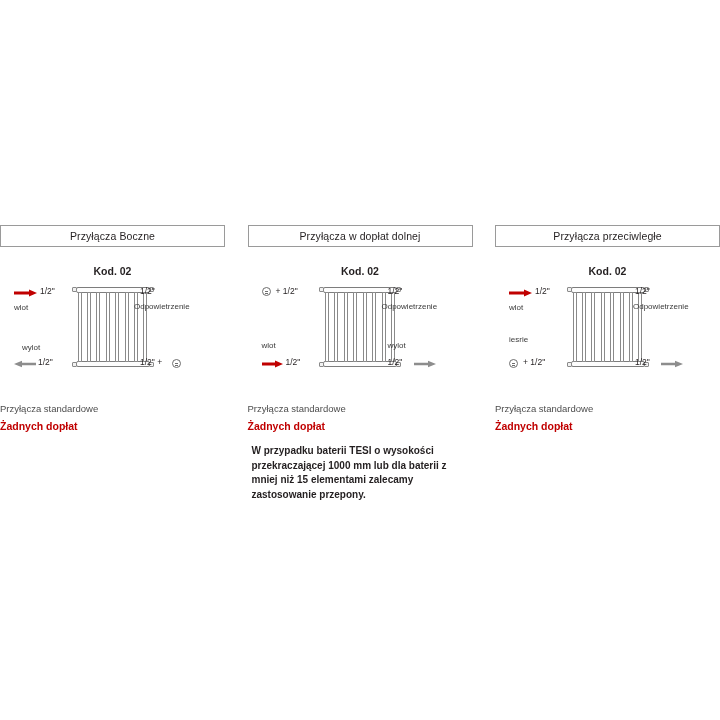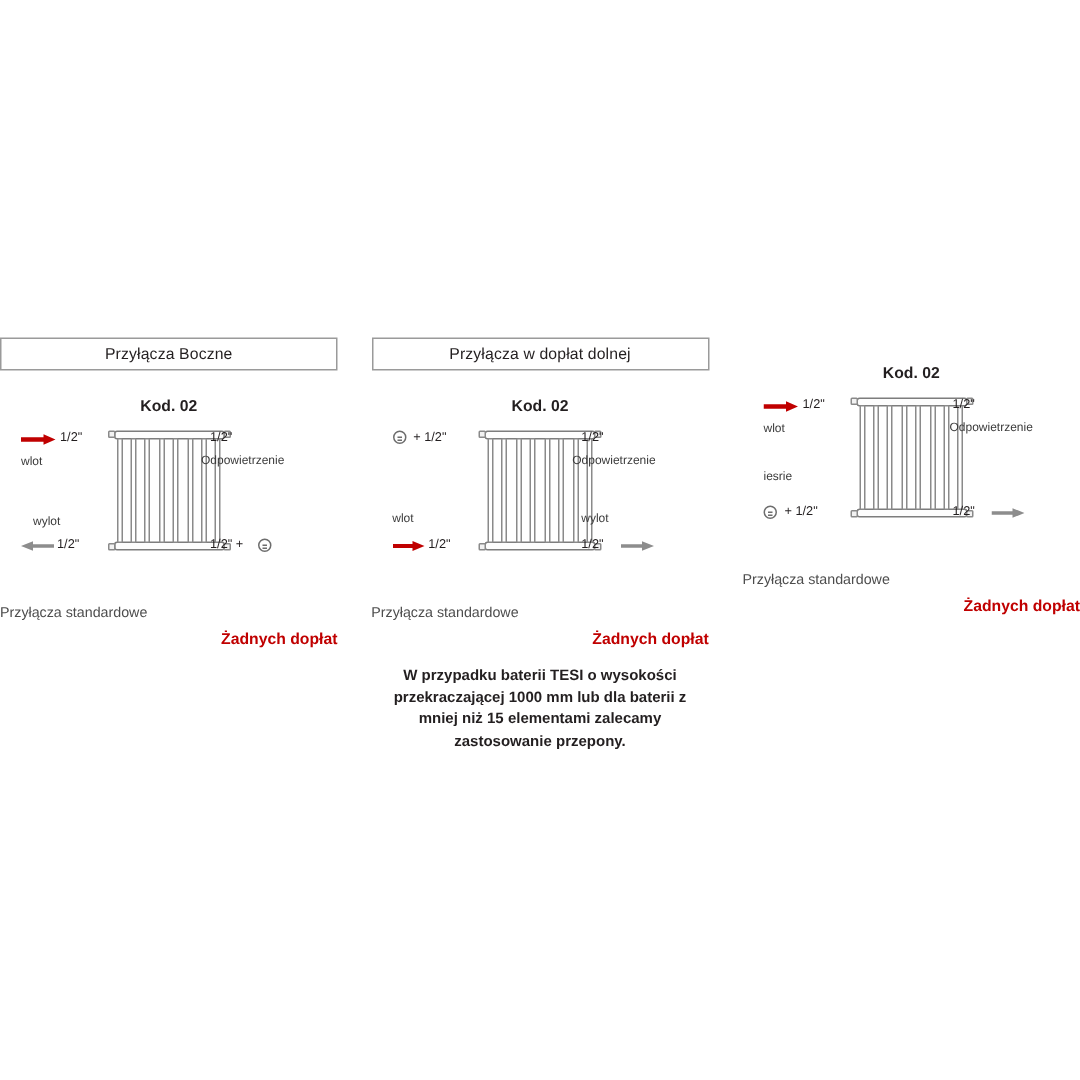--- a/index.html
+++ b/index.html
@@ -138,32 +138,31 @@
     background: #6d6d6d;
     box-shadow: 0 2px 0 #6d6d6d;
   }
   .caption {
     text-align: left;
     font-size: 9.5px;
     color: #4d4d4d;
     margin-top: 10px;
   }
   .caption-red {
-    text-align: right;
+    text-align: left;
     font-size: 10.5px;
     font-weight: bold;
     color: #c00000;
     margin-top: 6px;
   }
   .note {
     margin-top: 12px;
     font-size: 10px;
     font-weight: bold;
     line-height: 1.45;
-    text-align: center;
     color: #231f20;
     padding: 0 4px;
   }
 </style>
 </head>
 <body>
 
 <div class="board">
 
   <div class="panel">
@@ -259,20 +258,21 @@
             <path d="M0 2.8 H14 V0.8 L22 4 L14 7.2 V5.2 H0 Z" fill="#8d8d8d"></path>
           </svg>
       </span>
     </div>
     <div class="caption">Przyłącza standardowe</div>
     <div class="caption-red">Żadnych dopłat</div>
     <div class="note">W przypadku baterii TESI o wysokości przekraczającej 1000 mm lub dla baterii z mniej niż 15 elementami zalecamy zastosowanie przepony.</div>
   </div>
 
   <div class="panel">
+    <div class="panel-title">Przyłącza przeciwległe</div>
     <div class="code-label">Kod. 02</div>
     <div class="diagram">
       <div class="radiator">
         <div class="rad-top"></div>
         <div class="rad-bot"></div>
         <div class="rad-body">
           <div class="fin"></div>
           <div class="fin"></div>
           <div class="fin"></div>
           <div class="fin"></div>

